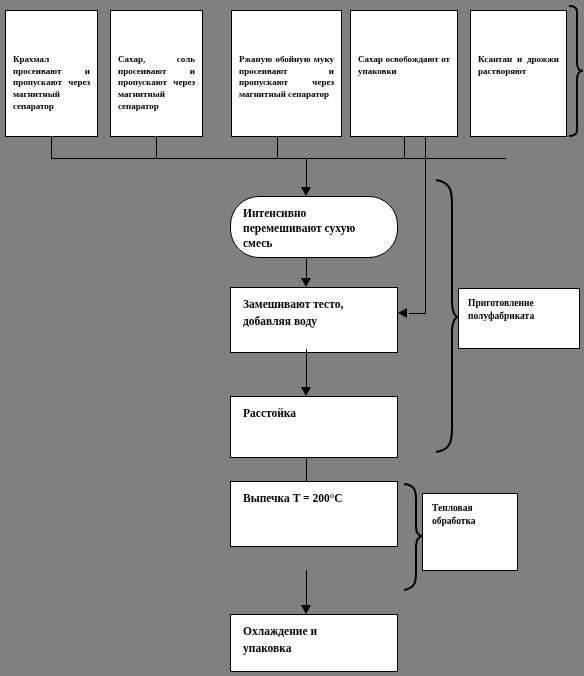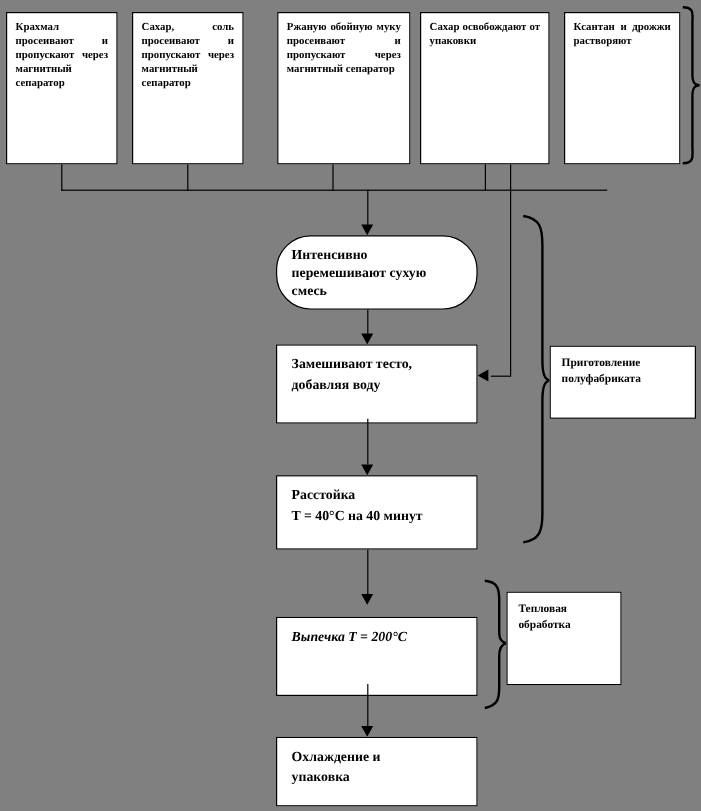--- a/index.html
+++ b/index.html
@@ -21,34 +21,34 @@
     color:#000000;
     line-height:1.30;
   }
   .box .txt{
     display:block;
     padding:6px 7px 0 7px;
   }
 
   
   .top{font-size:9px;}
-  .top .txt{text-align:justify;text-justify:inter-word;}
+  .top .txt{text-align:justify;text-justify:inter-word;margin-top:37px;}
   .t1{left:5px;  top:10px; width:93px;  height:127px;}
   .t2{left:110px;top:10px; width:93px;  height:127px;}
   .t3{left:231px;top:10px; width:111px; height:127px;}
   .t4{left:350px;top:10px; width:108px; height:127px;}
   .t5{left:470px;top:10px; width:97px;  height:127px;}
 
   
   .proc{font-size:11.5px;}
   .proc .txt{padding:9px 10px 0 12px;text-align:left;}
   .p1{left:230px;top:196px;width:168px;height:62px;border-radius:29px;}
   .p2{left:230px;top:287px;width:168px;height:66px;}
   .p3{left:230px;top:396px;width:168px;height:62px;}
-  .p4{left:230px;top:514px;width:168px;height:66px;font-style:italic;}
+  .p4{left:230px;top:481px;width:168px;height:66px;}
   .p5{left:230px;top:614px;width:168px;height:58px;}
 
   
   .side{font-size:9.5px;}
   .side .txt{padding:8px 4px 0 9px;}
   .s1{left:458px;top:288px;width:122px;height:61px;}
   .s2{left:422px;top:493px;width:96px; height:78px;}
 
   
   .ln{position:absolute;background:#000000;}
@@ -123,21 +123,20 @@
   <div class="box proc p2">
     <span class="txt">Замешивают тесто,</span>
     <span class="txt" style="padding-top:2px;">добавляя воду</span>
   </div>
 
   <div class="ln vl" style="left:306px; top:349px; height:38px;"></div>
   <div class="arrow-down" style="left:301px; top:387px;"></div>
 
   <div class="box proc p3">
     <span class="txt">Расстойка</span>
-    <span class="txt" style="padding-top:2px;">T = 40°C на 40 минут</span>
   </div>
 
   <div class="ln vl" style="left:306px; top:458px; height:37px;"></div>
   <div class="arrow-down" style="left:301px; top:495px;"></div>
 
   <div class="box proc p4">
     <span class="txt">Выпечка T = 200°C</span>
   </div>
 
   <div class="ln vl" style="left:306px; top:570px; height:35px;"></div>

